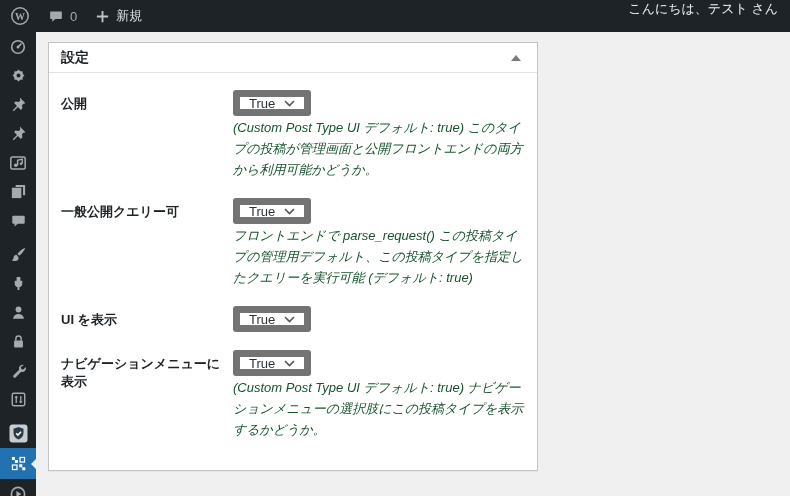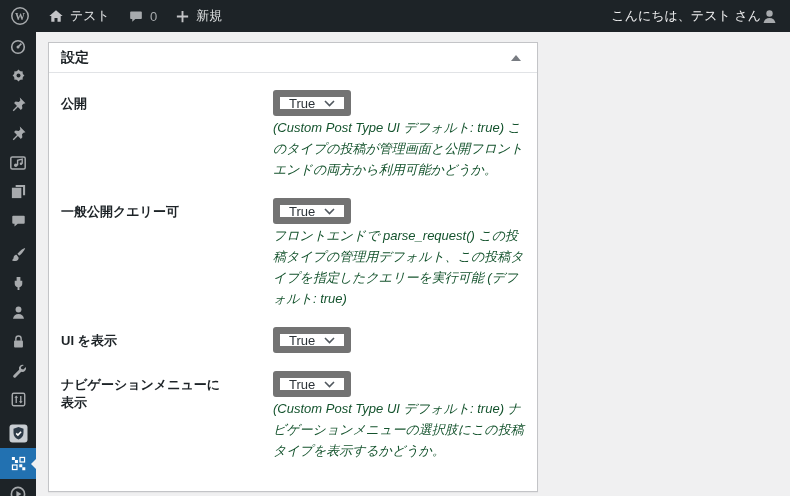--- a/index.html
+++ b/index.html
@@ -13,21 +13,21 @@
   .admin-bar {
     position:absolute; top:0; left:0; right:0; height:32px;
     background:#1d2327; display:flex; align-items:center; z-index:50;
     color:#c3c4c7;
   }
   .ab-item { display:flex; align-items:center; gap:6px; padding:0 9px; height:32px; cursor:pointer; }
   .ab-item svg { display:block; }
   .ab-text { color:#dee0e1; font-size:13px; }
   .ab-count { color:#a7aaad; font-size:13px; }
   .ab-spacer { flex:1; }
-  .ab-greeting { display:flex; align-items:center; gap:0; padding:0 12px; height:32px; cursor:pointer; }
+  .ab-greeting { display:flex; align-items:center; gap:20px; padding:0 12px; height:32px; cursor:pointer;flex-direction:column; }
   .ab-greeting span { color:#f0f0f1; font-size:13px; }
 
   
   .sidebar {
     position:absolute; top:32px; left:0; bottom:0; width:36px;
     background:#1d2327; z-index:40; display:flex; flex-direction:column;
   }
   .sb-item {
     height:29px; display:flex; align-items:center; justify-content:center;
     color:#a7aaad; cursor:pointer; position:relative; flex-shrink:0;
@@ -53,21 +53,21 @@
   }
   .postbox-title { font-size:14px; font-weight:bold; color:#1d2327; }
   .toggle-btn { background:none; border:none; cursor:pointer; padding:4px; line-height:0; }
   .toggle-arrow {
     display:inline-block; width:0; height:0;
     border-left:5px solid transparent; border-right:5px solid transparent;
     border-bottom:6px solid #787c82;
   }
   .postbox-body { padding:17px 12px 30px 12px; }
 
-  .form-row { display:flex; margin-bottom:18px;gap:40px; }
+  .form-row { display:flex; margin-bottom:18px; }
   .form-row:last-child { margin-bottom:0; }
   .row-label { width:172px; flex-shrink:0; font-weight:bold; font-size:13px; color:#1d2327; padding-top:5px; }
   .row-field { flex:1; min-width:0; }
   .select-box {
     display:inline-flex; align-items:center; gap:9px; height:26px;
     padding:0 9px; border:7px solid #737373; border-radius:3px;
     background:#fff; color:#2c3338; font-size:13px; cursor:pointer;
   }
   .select-box .chev { display:block; }
   .desc {
@@ -84,26 +84,20 @@
 </style>
 </head>
 <body>
 
 <div class="admin-bar">
   <div class="ab-item" style="padding-left:10px;">
     <svg width="20" height="20" viewBox="0 0 20 20">
       <circle cx="10" cy="10" r="8.2" fill="none" stroke="#a7aaad" stroke-width="1.5"></circle>
       <text x="10" y="13.6" text-anchor="middle" font-size="10" font-weight="bold" fill="#a7aaad" font-family="'Liberation Serif',serif">W</text>
     </svg>
-  </div>
-  <div class="ab-item">
-    <svg width="16" height="16" viewBox="0 0 18 18" fill="#c3c4c7">
-      <path d="M9 2.5l7.5 6.5h-2.2v6.5h-3.6v-4.3H7.3v4.3H3.7V9H1.5z"></path>
-    </svg>
-    <span class="ab-text">テスト</span>
   </div>
   <div class="ab-item">
     <svg width="16" height="15" viewBox="0 0 18 18" fill="#a7aaad">
       <path d="M3 3h12c.6 0 1 .4 1 1v7c0 .6-.4 1-1 1H8.2l-3.7 3.2V12H3c-.6 0-1-.4-1-1V4c0-.6.4-1 1-1z"></path>
     </svg>
     <span class="ab-count">0</span>
   </div>
   <div class="ab-item">
     <svg width="15" height="15" viewBox="0 0 16 16" fill="#c3c4c7">
       <path d="M7 2h2v5h5v2H9v5H7V9H2V7h5z"></path>

